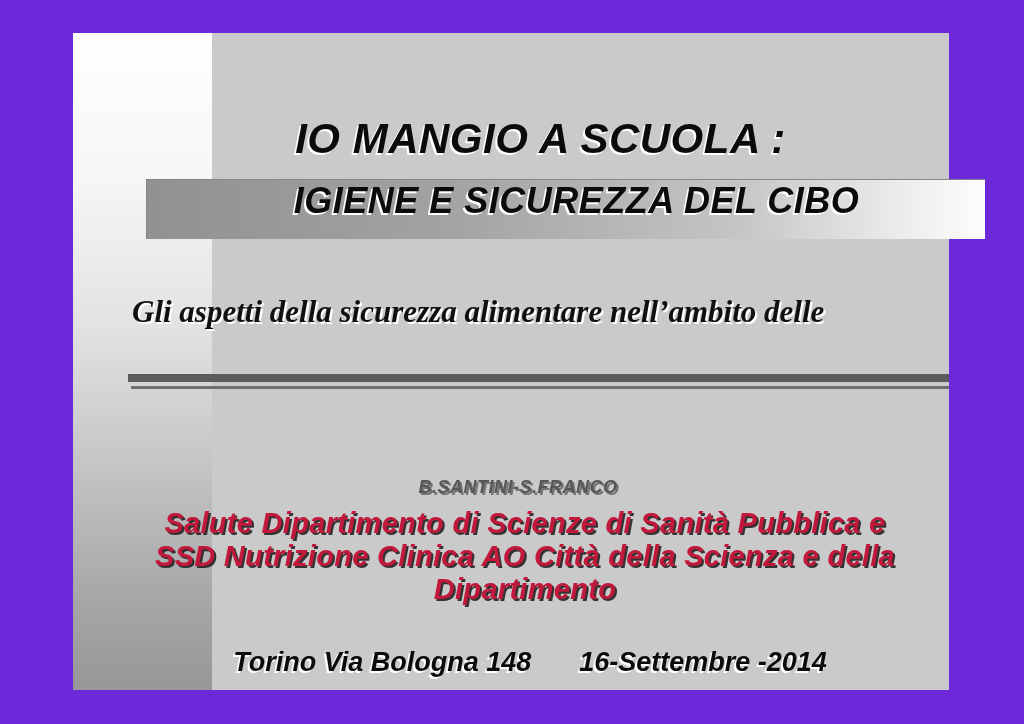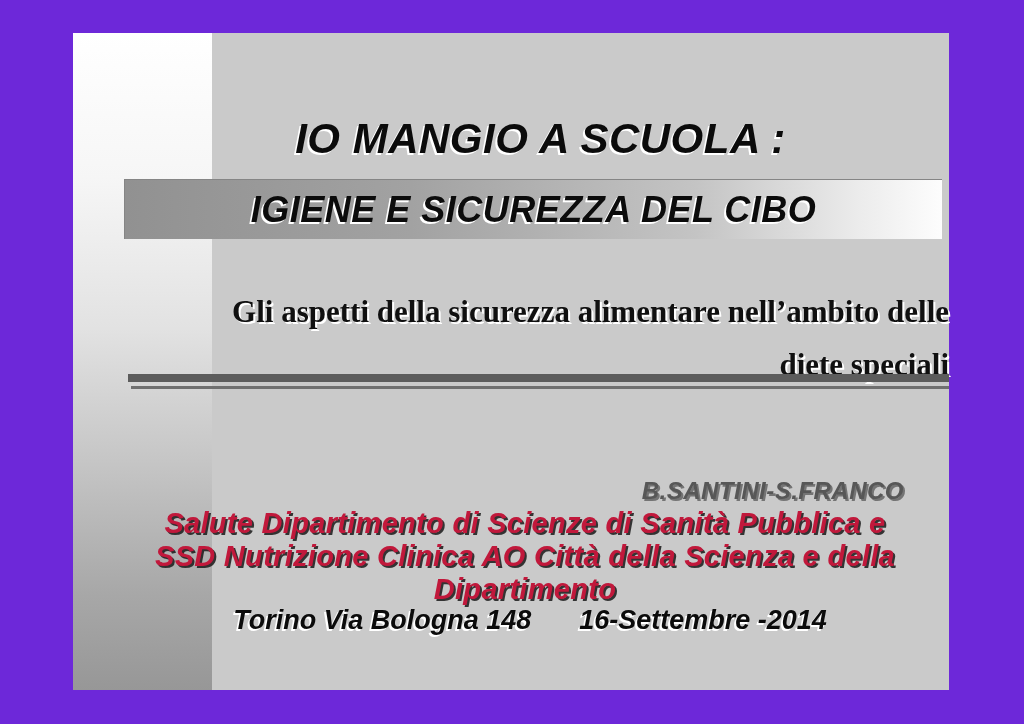--- a/index.html
+++ b/index.html
@@ -23,30 +23,31 @@
     position: absolute;
     left: 0;
     top: 0;
     width: 139px;
     height: 657px;
     background: linear-gradient(to bottom,
       #ffffff 0%, #f6f6f6 22%, #e2e2e2 45%, #c6c6c6 65%, #a8a8a8 85%, #979797 100%);
   }
   .band {
     position: absolute;
-    left: 51px;
+    left: 73px;
     top: 146px;
     width: 817px;
     height: 59px;
     background: linear-gradient(90deg, #919191 0%, #a2a2a2 35%, #c4c4c4 70%, #ececec 90%, #fdfdfd 100%);
     border-top: 1px solid #858585;
     border-left: 1px solid #858585;
     display: flex;
-    align-items: center;
+    align-items: flex-start;
     justify-content: center;
+    padding-left: 21px;
   }
   .title-line1 {
     position: absolute;
     left: 59px;
     top: 82px;
     width: 817px;
     text-align: center;
     font-size: 42px;
     font-weight: bold;
     font-style: italic;
@@ -62,24 +63,25 @@
     letter-spacing: 0.5px;
     color: #0b0b0b;
     text-shadow: -2px 2px 0 #ffffff;
     white-space: nowrap;
   }
   .subtitle {
     position: absolute;
     left: 59px;
     top: 252px;
     width: 817px;
-    text-align: right;
+    text-align: left;
     font-family: "Liberation Serif", serif;
     font-size: 31px;
     font-weight: bold;
+    font-style: italic;
     color: #101010;
     text-shadow: 2px 2px 0 #ffffff;
     line-height: 53px;
   }
   .rule-thick {
     position: absolute;
     left: 55px;
     top: 341px;
     width: 821px;
     height: 8px;
@@ -91,22 +93,22 @@
     top: 353px;
     width: 818px;
     height: 3px;
     background: #6f6f6f;
   }
   .authors {
     position: absolute;
     left: 59px;
     top: 444px;
     width: 772px;
-    text-align: right;
-    font-size: 24px;
+    text-align: center;
+    font-size: 18px;
     font-weight: bold;
     font-style: italic;
     letter-spacing: 0.5px;
     color: #575757;
     text-shadow: 2px 2px 0 rgba(45,45,45,0.55);
     white-space: nowrap;
   }
   .affiliation {
     position: absolute;
     left: 59px;
@@ -117,21 +119,21 @@
     font-weight: bold;
     font-style: italic;
     letter-spacing: 0.3px;
     color: #c1183b;
     text-shadow: 2px 2px 0 rgba(25,25,25,0.85);
     line-height: 33px;
   }
   .footer {
     position: absolute;
     left: 40px;
-    top: 572px;
+    top: 614px;
     width: 834px;
     text-align: center;
     font-size: 27px;
     font-weight: bold;
     font-style: italic;
     color: #0b0b0b;
     text-shadow: -2px 2px 0 #ffffff;
     white-space: nowrap;
   }
   .footer .spacer { display: inline-block; width: 48px; }
@@ -145,21 +147,20 @@
     <div class="strip"></div>
 
     <div class="title-line1">IO MANGIO A SCUOLA :</div>
 
     <div class="band">
       <span class="title-line2">IGIENE E SICUREZZA DEL CIBO</span>
     </div>
 
     <div class="subtitle">
       <div>Gli aspetti della sicurezza alimentare nell’ambito delle</div>
-      <div>diete speciali</div>
     </div>
 
     <div class="rule-thick"></div>
     <div class="rule-thin"></div>
 
     <div class="authors">B.SANTINI-S.FRANCO</div>
 
     <div class="affiliation">
       <div>Salute Dipartimento di Scienze di Sanità Pubblica e</div>
       <div>SSD Nutrizione Clinica AO Città della Scienza e della</div>

